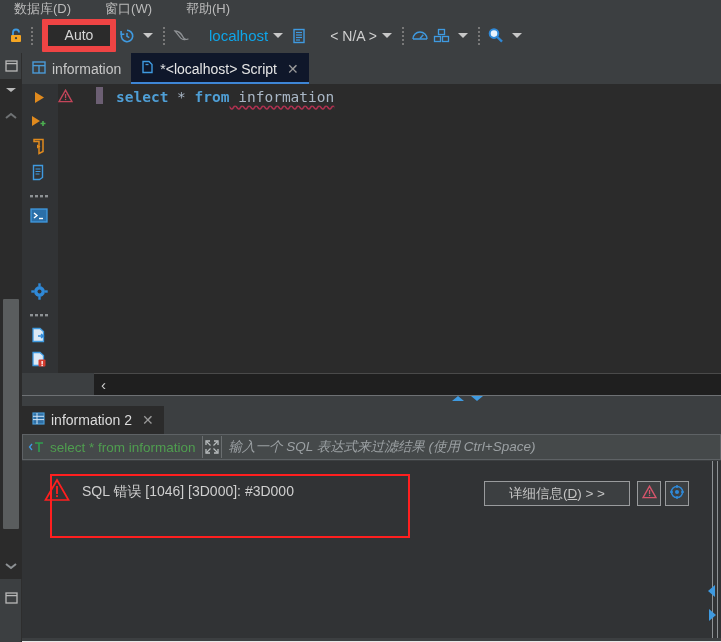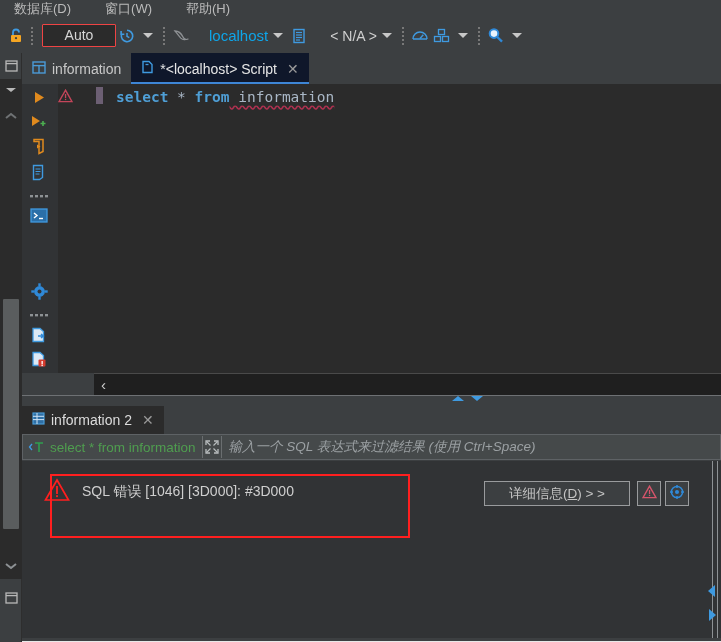--- a/index.html
+++ b/index.html
@@ -23,21 +23,21 @@
   
   .toolbar {
     position: absolute; left: 0; top: 18px; width: 721px; height: 35px;
     background: #3c3f41; display: flex; align-items: center; padding-left: 6px;
   }
   .tb-lock { width: 20px; height: 20px; display: flex; align-items: center; justify-content: center; }
   .tb-sep { width: 2px; height: 18px; margin: 0 5px; display: flex; flex-direction: column;
             justify-content: space-between; }
   .tb-sep i { display: block; width: 2px; height: 2px; background: #787878; }
   .auto-box {
-    border: 1px solid #ef4444; background: #2b2b2b; color: #d6d6d6;
+    border: 6px solid #ef4444; background: #2b2b2b; color: #d6d6d6;
     font-size: 14px; padding: 2px 14px; margin-left: 4px; border-radius: 1px;
     min-width: 74px; text-align: center; line-height: 17px;
   }
   .tb-icon { width: 22px; height: 22px; display: flex; align-items: center; justify-content: center; }
   .caret {
     width: 0; height: 0; border-left: 5px solid transparent; border-right: 5px solid transparent;
     border-top: 5px solid #c8c8c8; margin: 0 5px;
   }
   .tb-text { color: #0ea5e9; font-size: 15px; margin-left: 17px; white-space: nowrap; }
   .tb-na { color: #cfcfcf; font-size: 14px; margin-left: 20px; white-space: nowrap; }

